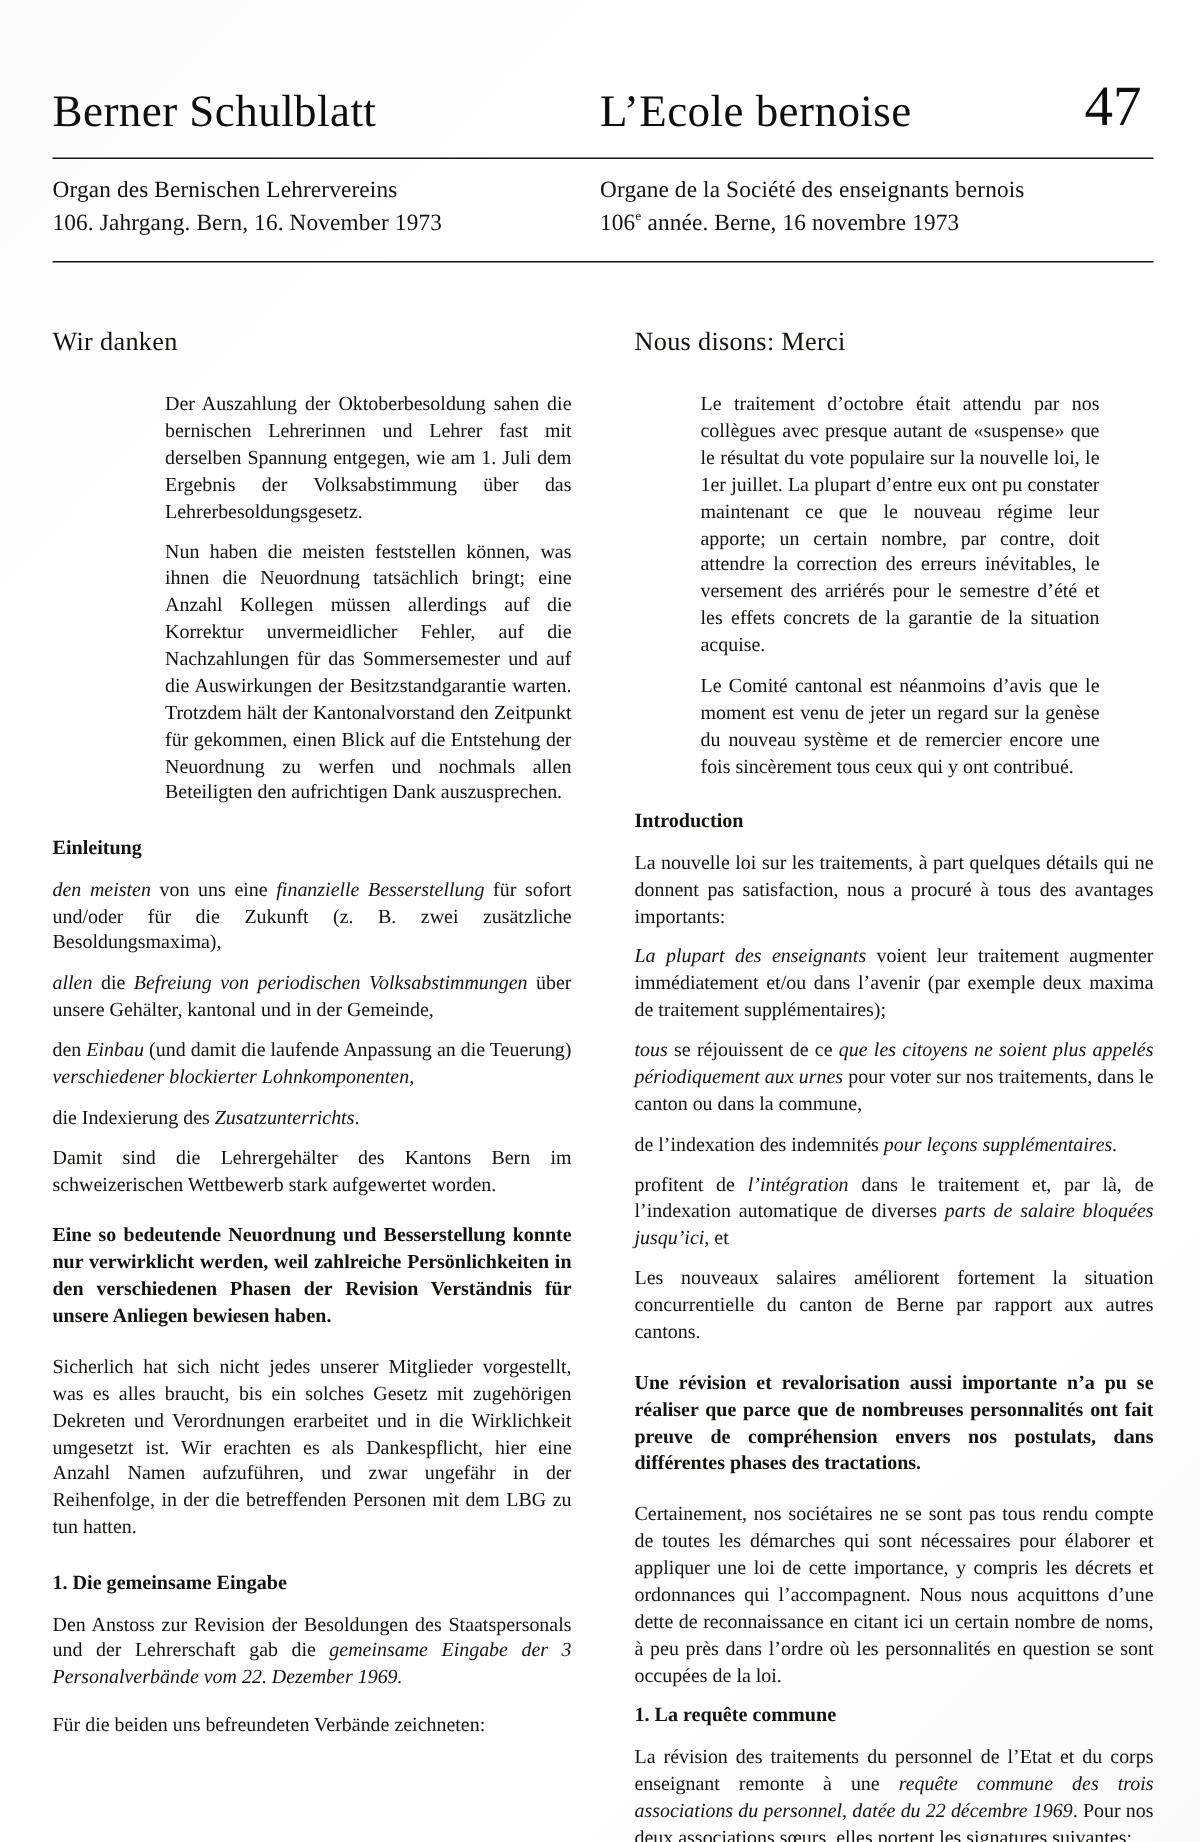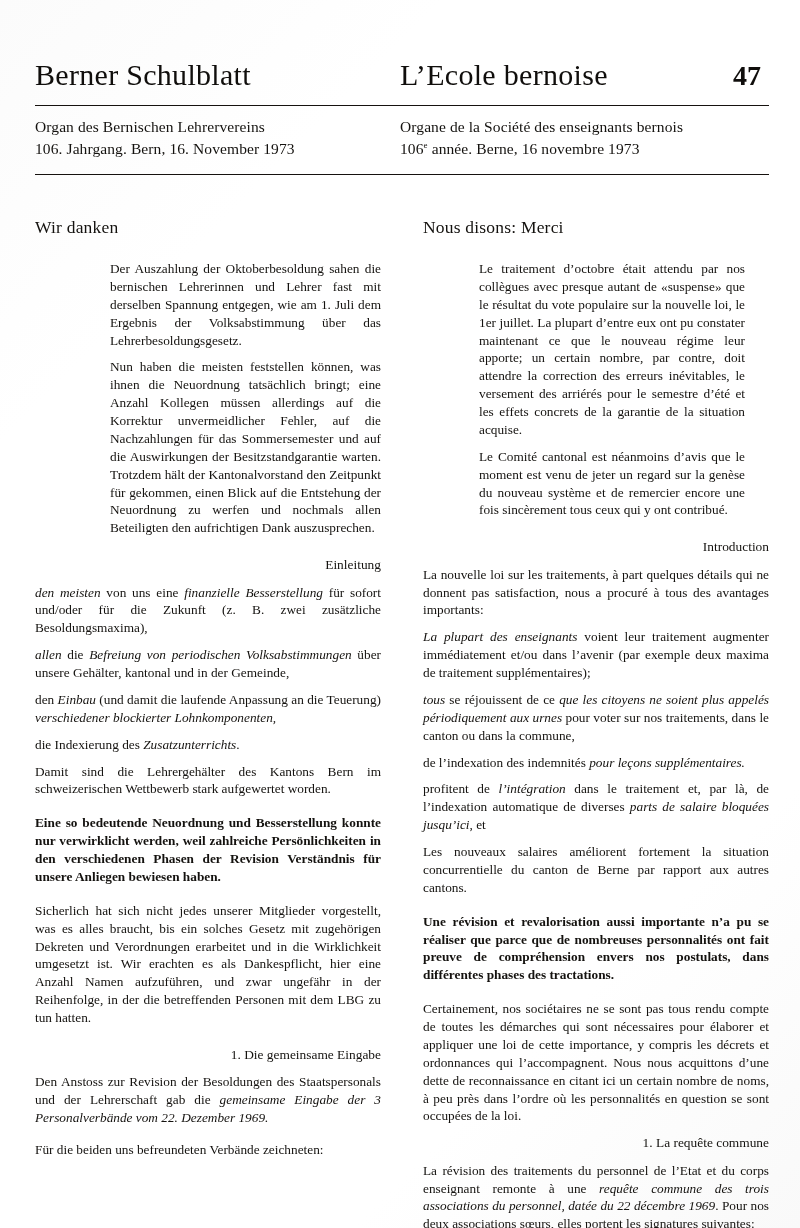--- a/index.html
+++ b/index.html
@@ -45,26 +45,25 @@
     color: #100e0c;
   }
   .mast-right {
     flex: 1;
     font-size: 30px;
     letter-spacing: 0.3px;
     line-height: 1;
     color: #100e0c;
   }
   .mast-num {
-    font-size: 28px;
+    font-size: 38px;
     line-height: 1;
     color: #100e0c;
     padding-left: 12px;
     padding-right: 8px;
-    font-weight: bold;
   }
 
   .rule {
     border: 0;
     border-top: 1.3px solid #16120f;
     margin: 0;
   }
   .rule-top { margin-top: 15px; }
   .rule-bottom { margin-top: 11px; }
 
@@ -106,29 +105,28 @@
     line-height: 1.345;
     text-align: justify;
     text-justify: inter-word;
     hyphens: manual;
   }
   p.lead {
     margin-left: 75px;
     width: 271px;
   }
   p.lead-r {
-    margin-left: 56px;
+    margin-left: 44px;
     width: 266px;
   }
   h3.sub {
     font-size: 13.4px;
-    font-weight: normal;
+    font-weight: bold;
     margin: 19px 0 10px 0;
     line-height: 1.3;
-    text-align: right;
   }
   h3.sub.tight { margin-top: 7px; }
   p.bold {
     font-weight: bold;
     margin-top: 16px;
     margin-bottom: 16px;
   }
   p.gap { margin-top: 14px; }
   i { font-style: italic; }
 

